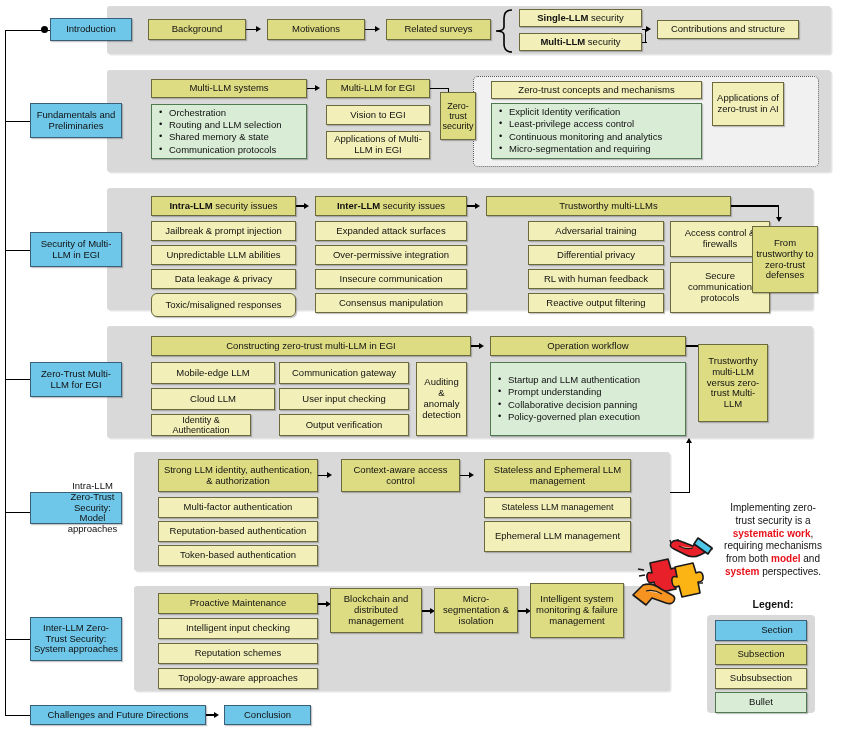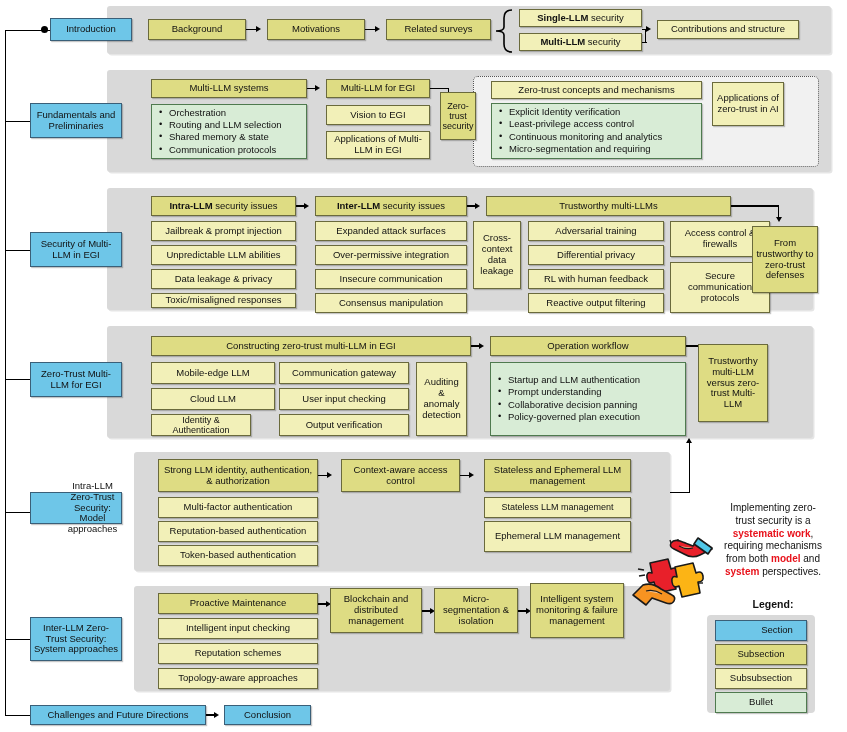--- a/index.html
+++ b/index.html
@@ -152,28 +152,27 @@
     <span><span class="b">Inter-LLM</span><span> security issues</span></span>
   </div>
   <div class="ln hl" style="left:467px;top:205.3px;width:9px;"></div>
   <div class="arw arw-r" style="left:475px;top:202.5px;"></div>
 
   <div class="box sub" style="left:486px;top:196px;width:245px;height:20px;">Trustworthy multi-LLMs</div>
 
   <div class="box subsub" style="left:151px;top:221px;width:145px;height:20px;">Jailbreak &amp; prompt injection</div>
   <div class="box subsub" style="left:151px;top:245px;width:145px;height:20px;text-align:center;">Unpredictable LLM abilities</div>
   <div class="box subsub" style="left:151px;top:269px;width:145px;height:20px;">Data leakage &amp; privacy</div>
-  <div class="box subsub" style="left:151px;top:293px;width:145px;height:15px;">Toxic/misaligned responses</div>
+  <div class="box subsub" style="left:151px;top:293px;width:145px;height:24px;border-radius:6px;">Toxic/misaligned responses</div>
 
   <div class="box subsub" style="left:315px;top:221px;width:152px;height:20px;">Expanded attack surfaces</div>
   <div class="box subsub" style="left:315px;top:245px;width:152px;height:20px;">Over-permissive integration</div>
   <div class="box subsub" style="left:315px;top:269px;width:152px;height:20px;">Insecure communication</div>
   <div class="box subsub" style="left:315px;top:293px;width:152px;height:20px;">Consensus manipulation</div>
 
-  <div class="box subsub" style="left:473px;top:221px;width:48px;height:68px;">Cross-context data leakage</div>
 
   <div class="box subsub" style="left:528px;top:221px;width:136px;height:20px;">Adversarial training</div>
   <div class="box subsub" style="left:528px;top:245px;width:136px;height:20px;">Differential privacy</div>
   <div class="box subsub" style="left:528px;top:269px;width:136px;height:20px;">RL with human feedback</div>
   <div class="box subsub" style="left:528px;top:293px;width:136px;height:20px;">Reactive output filtering</div>
 
   <div class="box subsub" style="left:670px;top:221px;width:100px;height:36px;">Access control &amp; firewalls</div>
   <div class="box subsub" style="left:670px;top:262px;width:100px;height:51px;">Secure communication protocols</div>
 
   <div class="ln hl" style="left:731px;top:205.3px;width:48px;"></div>

